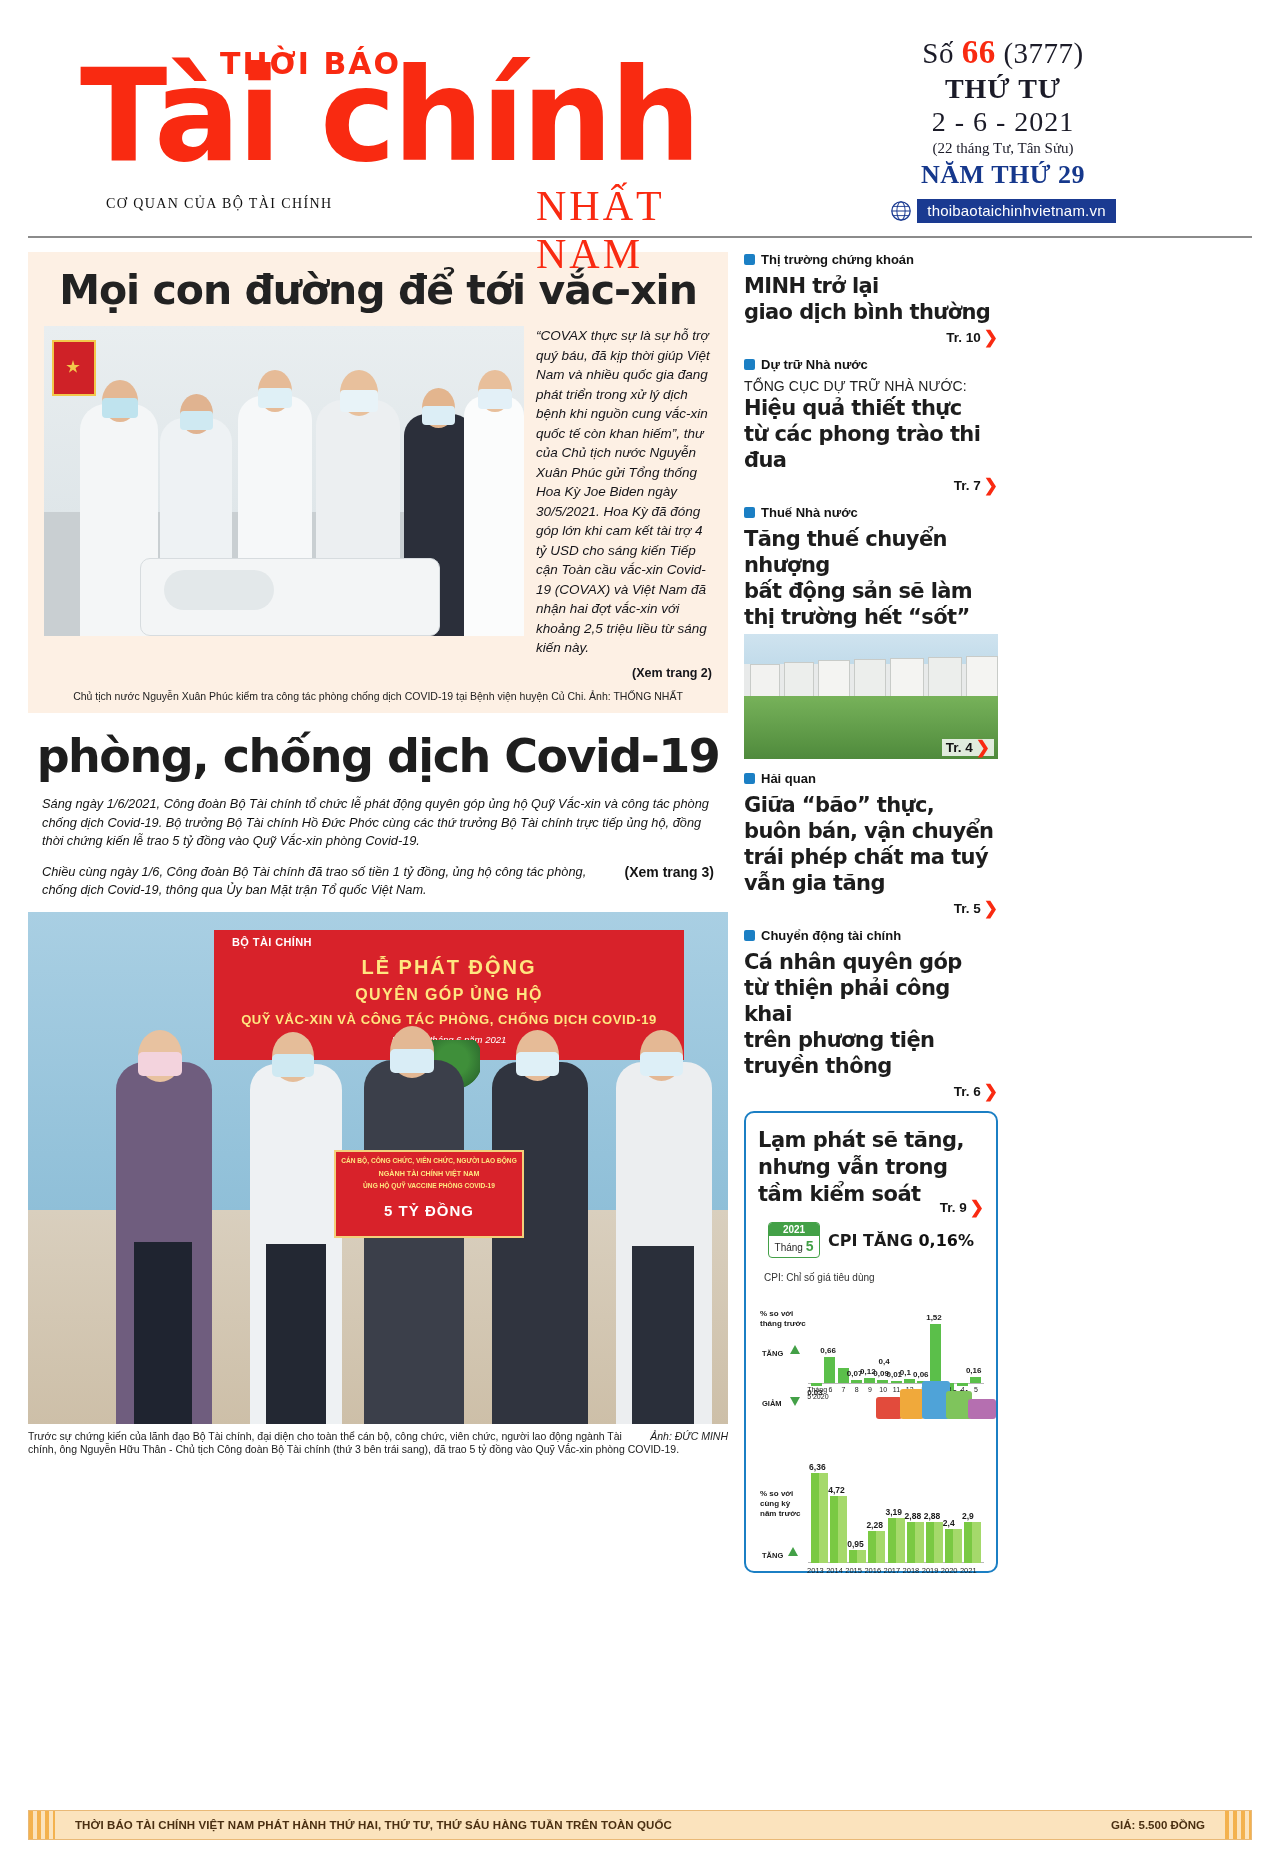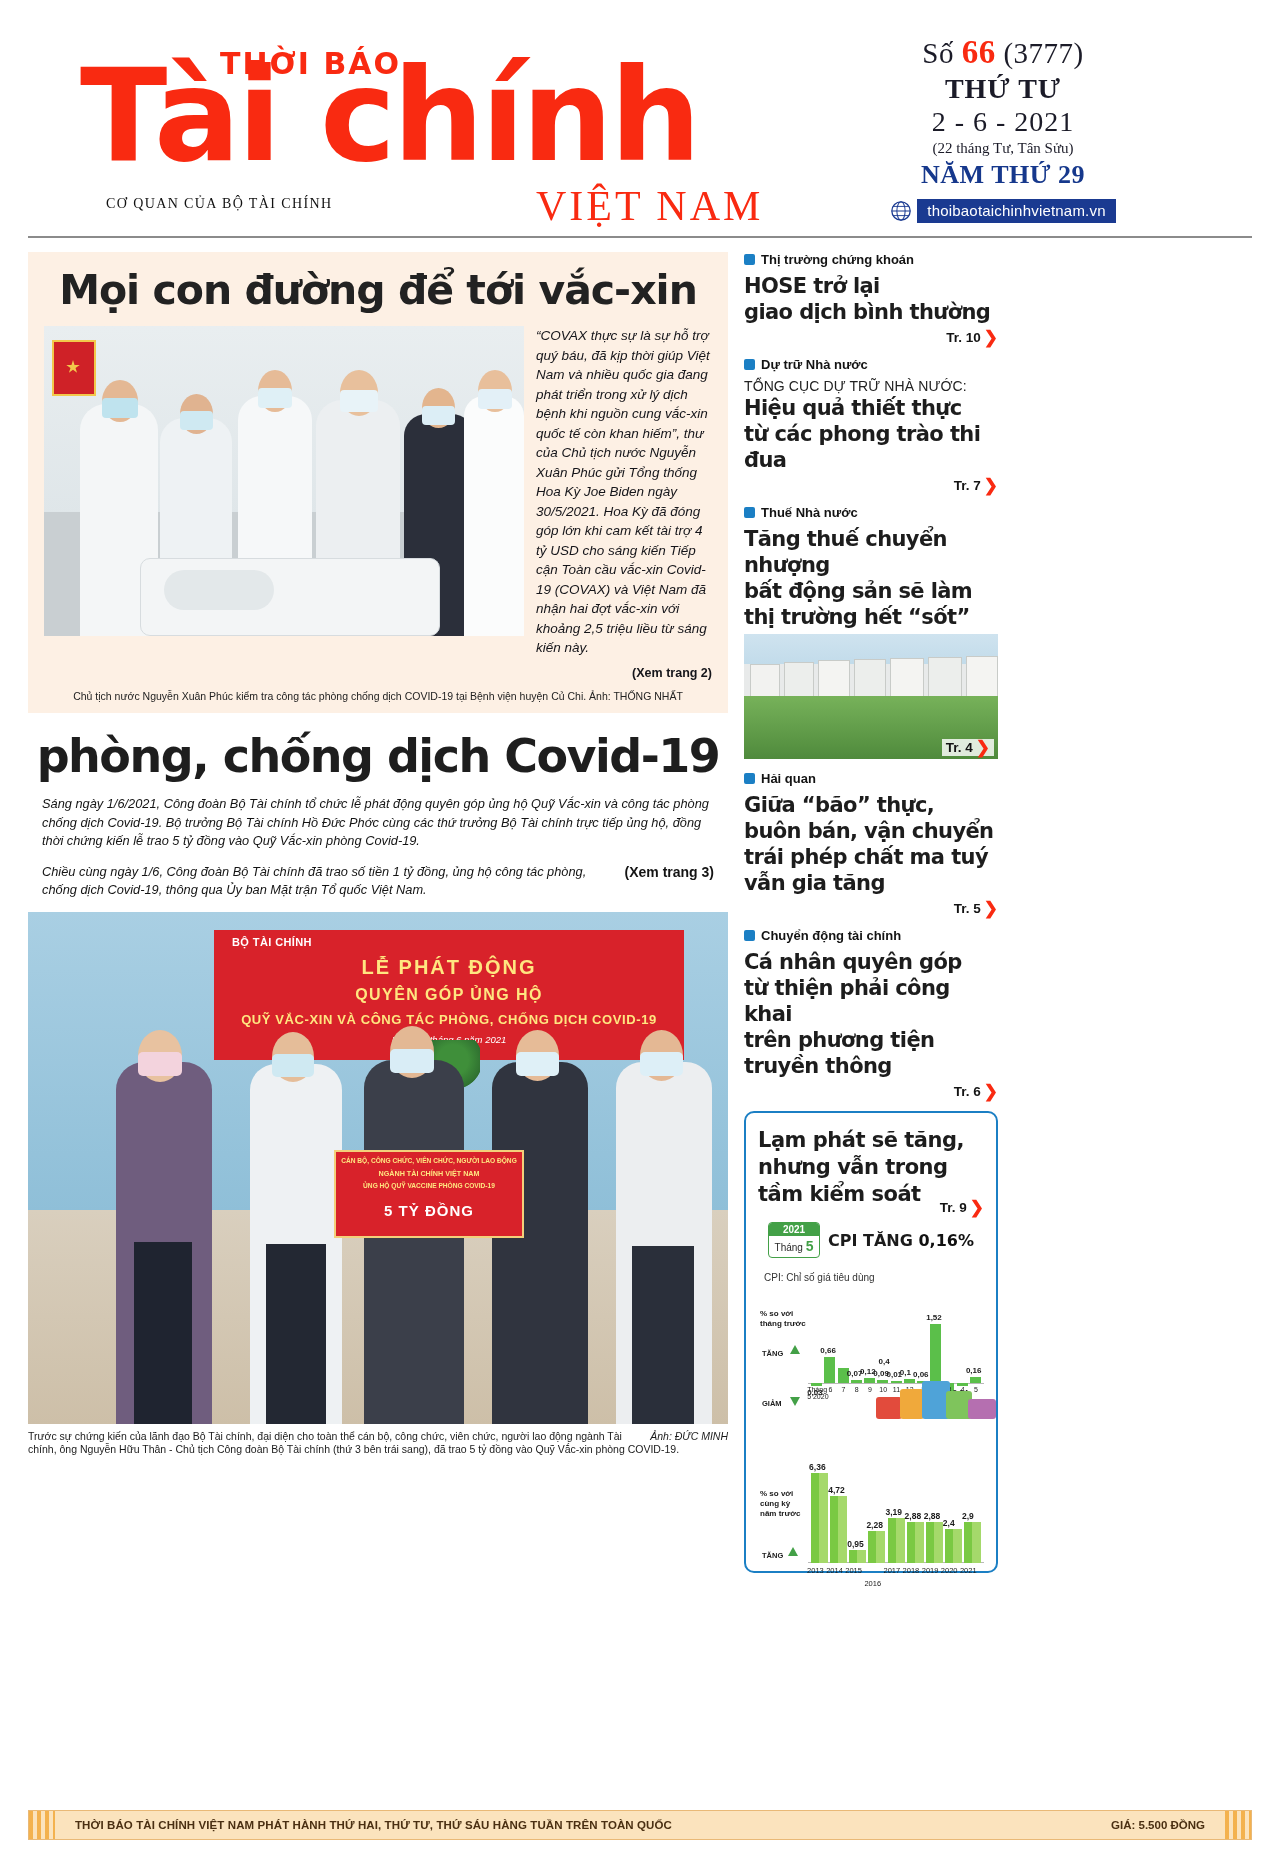--- a/index.html
+++ b/index.html
@@ -192,21 +192,21 @@
 </head>
 <body>
 
 <div class="page">
 
   <div class="masthead">
     <div class="mast-left">
       <div class="mast-thoibao">THỜI BÁO</div>
       <div class="mast-title">Tài chính</div>
       <div class="mast-sub">CƠ QUAN CỦA BỘ TÀI CHÍNH</div>
-      <div class="mast-vn">VIỆT NAM</div>
+      <div class="mast-vn">NHẤT NAM</div>
     </div>
     <div class="mast-right">
       <div class="m-issue">
         <span>Số</span>
         <b>66</b>
         <span>(3777)</span>
       </div>
       <div class="m-day">THỨ TƯ</div>
       <div class="m-date">2 - 6 - 2021</div>
       <div class="m-lunar">(22 tháng Tư, Tân Sửu)</div>
@@ -330,21 +330,21 @@
       </div>
     </div>
 
     <div class="col-side">
 
       <div class="sb-block">
         <div class="sb-kicker">
           <div class="sq"></div>
           <span>Thị trường chứng khoán</span>
         </div>
-        <div class="sb-title">HOSE trở lại</div>
+        <div class="sb-title">MINH trở lại</div>
         <div class="sb-title">giao dịch bình thường</div>
         <div class="pagetag">
           <b>Tr. 10</b>
           <span class="chev">❯</span>
         </div>
       </div>
 
       <div class="sb-block">
         <div class="sb-kicker">
           <div class="sq"></div>
@@ -507,21 +507,21 @@
               <div class="bcap2" style="left: -0.944444px; top: 15.2118px;">6,36</div>
               <div class="ycat" style="left: -2.94444px; top: 119px;">2013</div>
               <div class="bar2" style="left: 20.1667px; top: 49.3647px; height: 66.6353px;"></div>
               <div class="bcap2" style="left: 18.1667px; top: 38.3647px;">4,72</div>
               <div class="ycat" style="left: 16.1667px; top: 119px;">2014</div>
               <div class="bar2" style="left: 39.2778px; top: 102.588px; height: 13.4118px;"></div>
               <div class="bcap2" style="left: 37.2778px; top: 91.5882px;">0,95</div>
               <div class="ycat" style="left: 35.2778px; top: 119px;">2015</div>
               <div class="bar2" style="left: 58.3889px; top: 83.8118px; height: 32.1882px;"></div>
               <div class="bcap2" style="left: 56.3889px; top: 72.8118px;">2,28</div>
-              <div class="ycat" style="left: 54.3889px; top: 132px;">2016</div>
+              <div class="ycat" style="left: 54.3889px; top: 119px;">2016</div>
               <div class="bar2" style="left: 77.5px; top: 70.9647px; height: 45.0353px;"></div>
               <div class="bcap2" style="left: 75.5px; top: 59.9647px;">3,19</div>
               <div class="ycat" style="left: 73.5px; top: 119px;">2017</div>
               <div class="bar2" style="left: 96.6111px; top: 75.3412px; height: 40.6588px;"></div>
               <div class="bcap2" style="left: 94.6111px; top: 64.3412px;">2,88</div>
               <div class="ycat" style="left: 92.6111px; top: 119px;">2018</div>
               <div class="bar2" style="left: 115.722px; top: 75.3412px; height: 40.6588px;"></div>
               <div class="bcap2" style="left: 113.722px; top: 64.3412px;">2,88</div>
               <div class="ycat" style="left: 111.722px; top: 119px;">2019</div>
               <div class="bar2" style="left: 134.833px; top: 82.1176px; height: 33.8824px;"></div>

